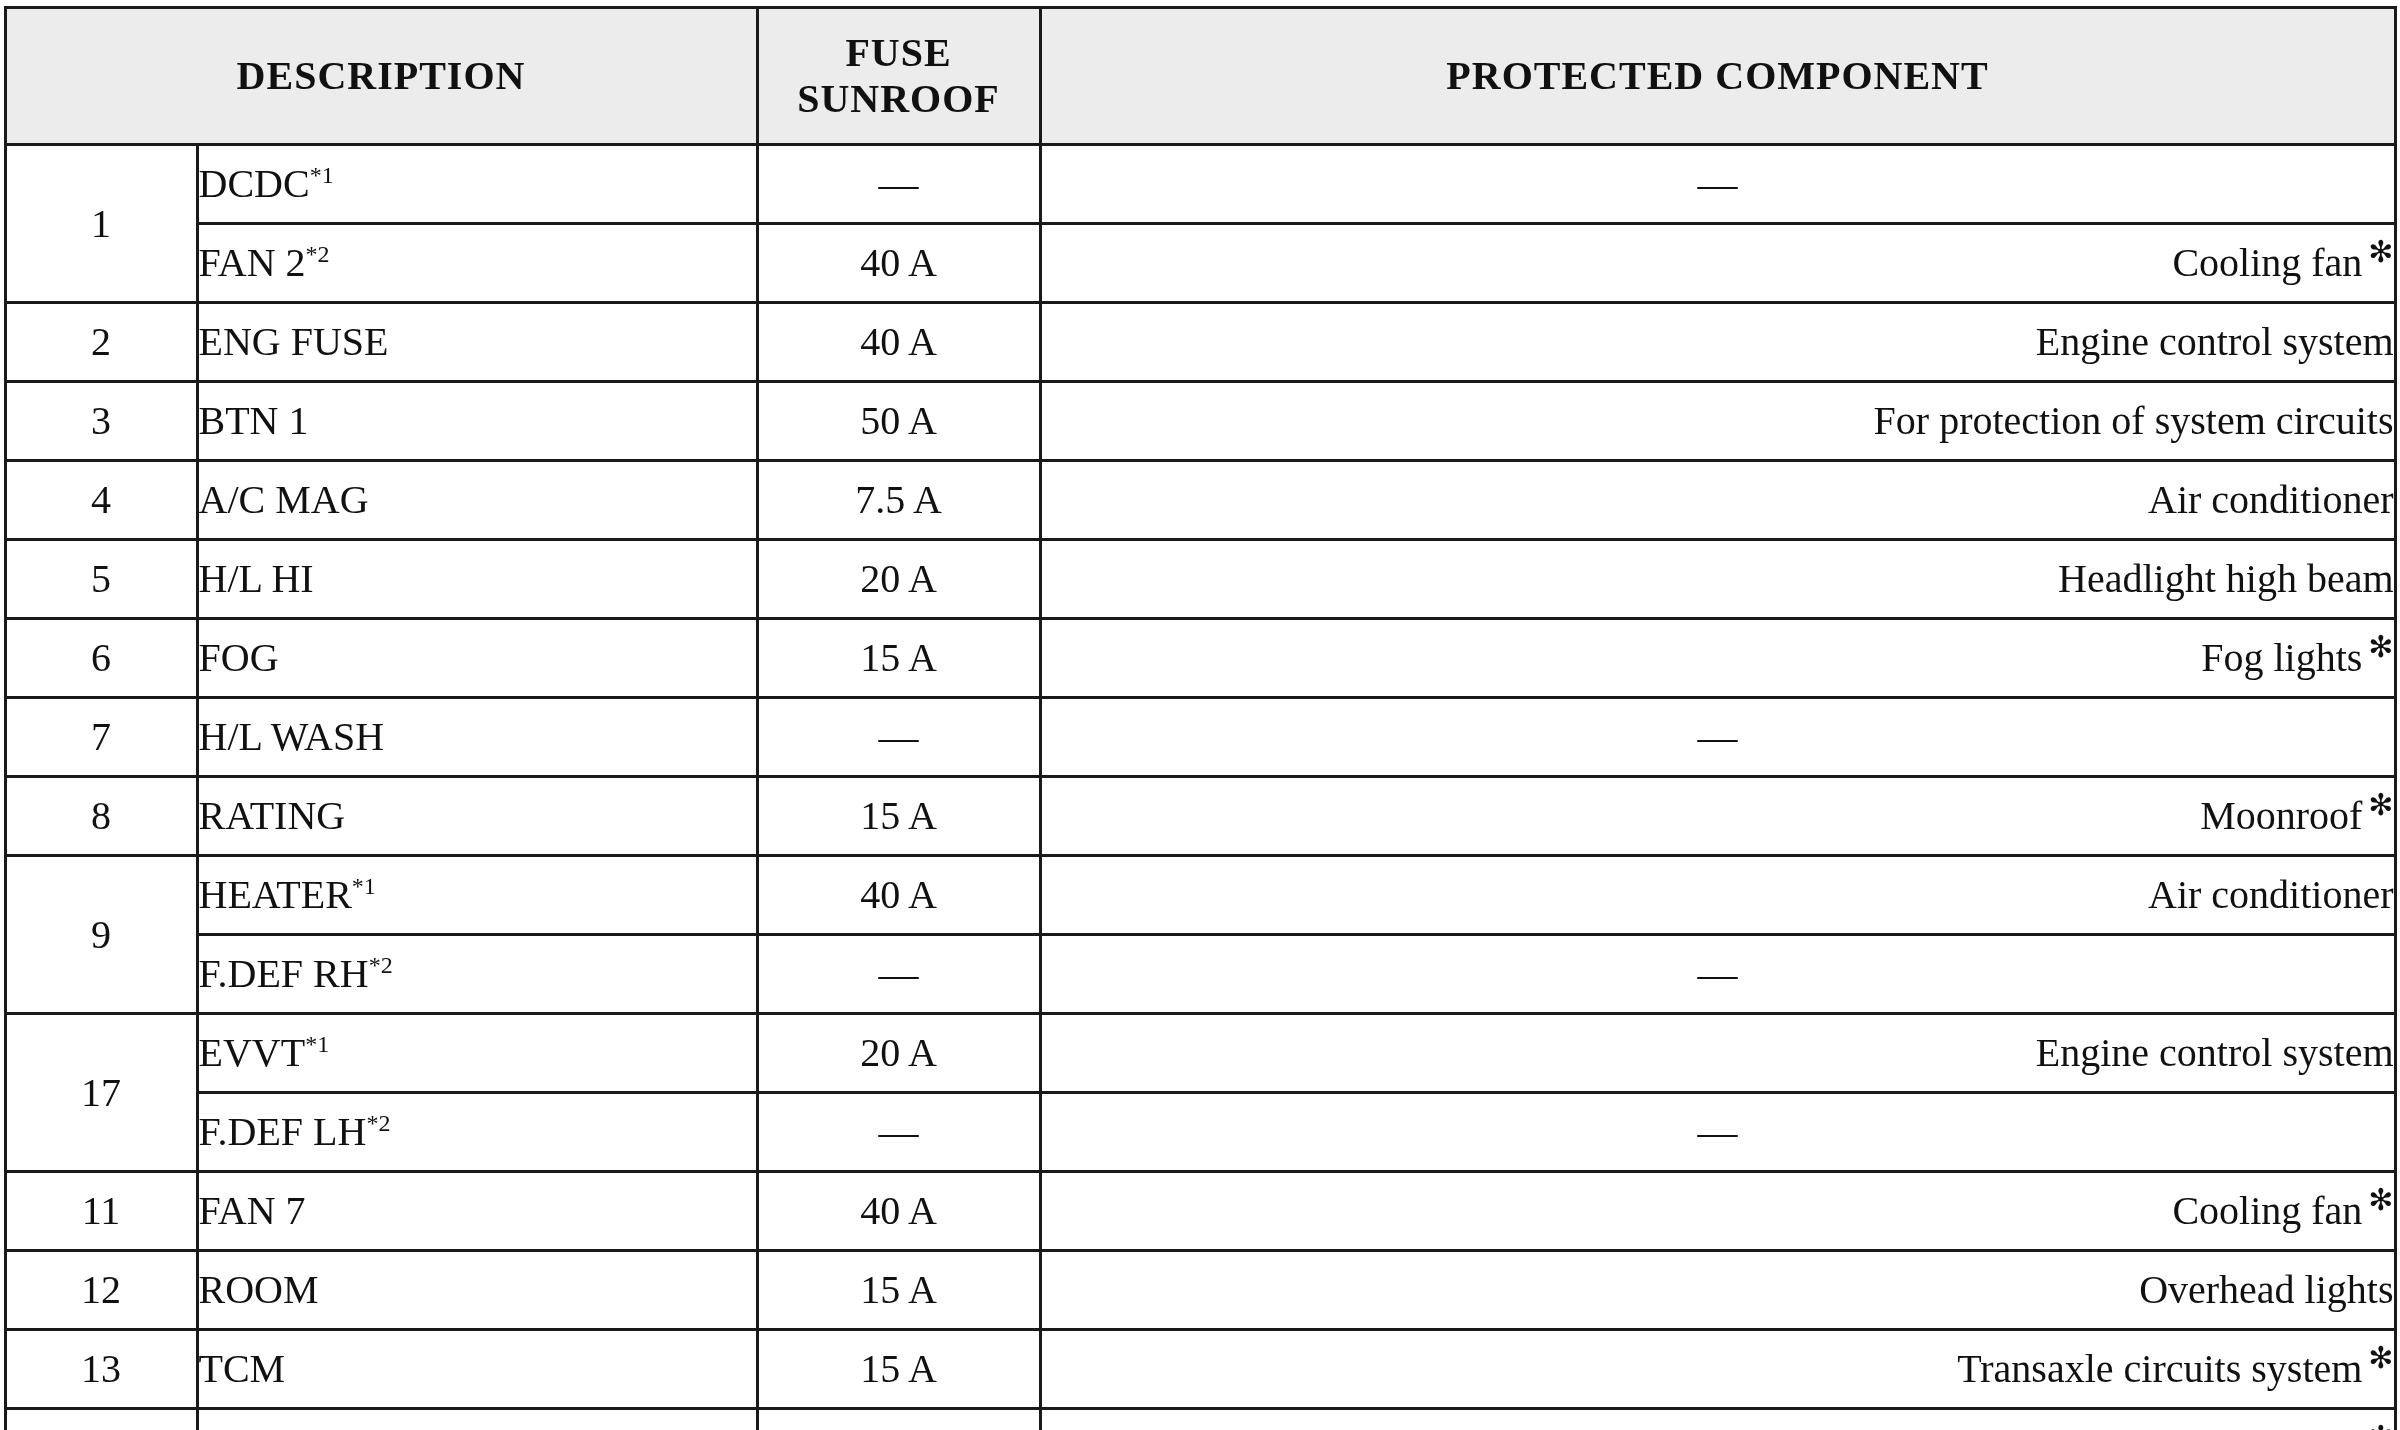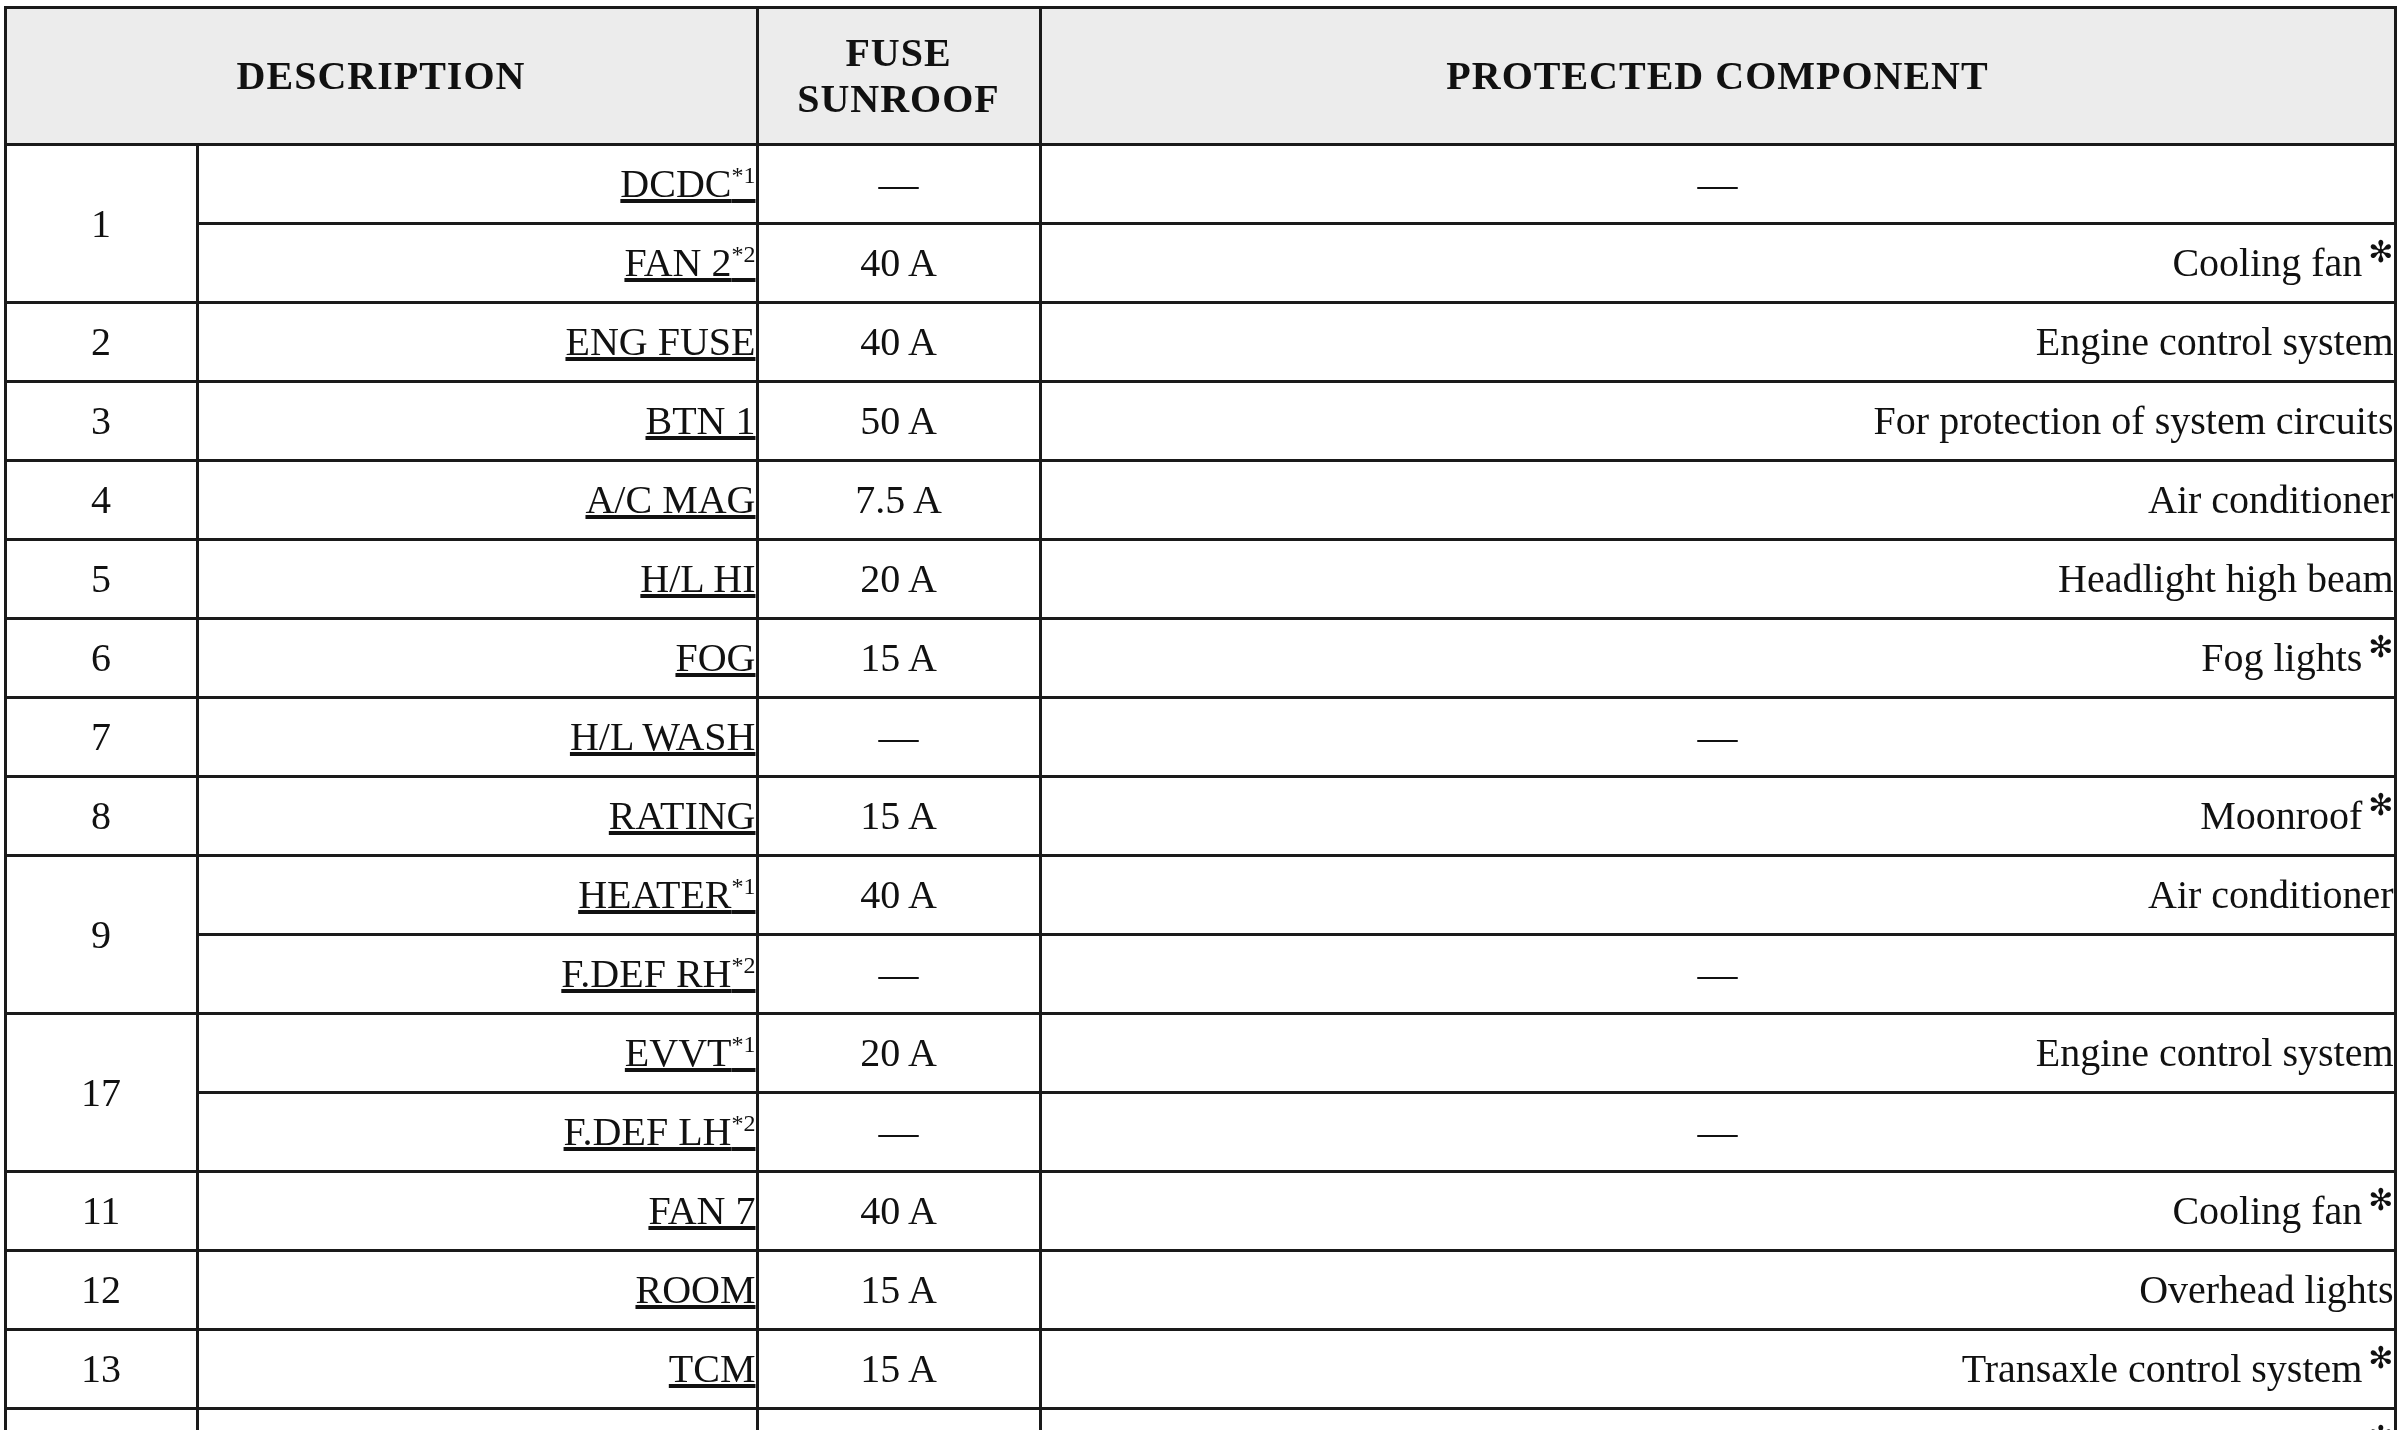--- a/index.html
+++ b/index.html
@@ -49,22 +49,21 @@
   }
   td {
     font-size: 40px;
     height: 76px;
     line-height: 1.1;
   }
   td.num {
     text-align: center;
   }
   td.desc {
-    text-align: right;
-    text-decoration: underline;
+    text-align: left;
   }
   td.rate {
     text-align: center;
   }
   td.prot {
     text-align: right;
     padding-left: 14px;
   }
   sup.note {
     font-size: 24px;
@@ -184,21 +183,21 @@
         <tr>
           <td class="num" rowspan="1">12</td>
           <td class="desc"><span>ROOM</span></td>
           <td class="rate">15 A</td>
           <td class="prot"><span>Overhead lights</span></td>
         </tr>
         <tr>
           <td class="num" rowspan="1">13</td>
           <td class="desc"><span>TCM</span></td>
           <td class="rate">15 A</td>
-          <td class="prot"><span>Transaxle control system</span><span class="star">✻</span></td>
+          <td class="prot"><span>Transaxle circuits system</span><span class="star">✻</span></td>
         </tr>
         <tr>
           <td class="num" rowspan="1">14</td>
           <td class="desc"><span>DSC</span></td>
           <td class="rate">20 A</td>
           <td class="prot"><span>Dynamic Stability Control system</span><span class="star">✻</span></td>
         </tr>
       </tbody>
   </table>
 </div>

